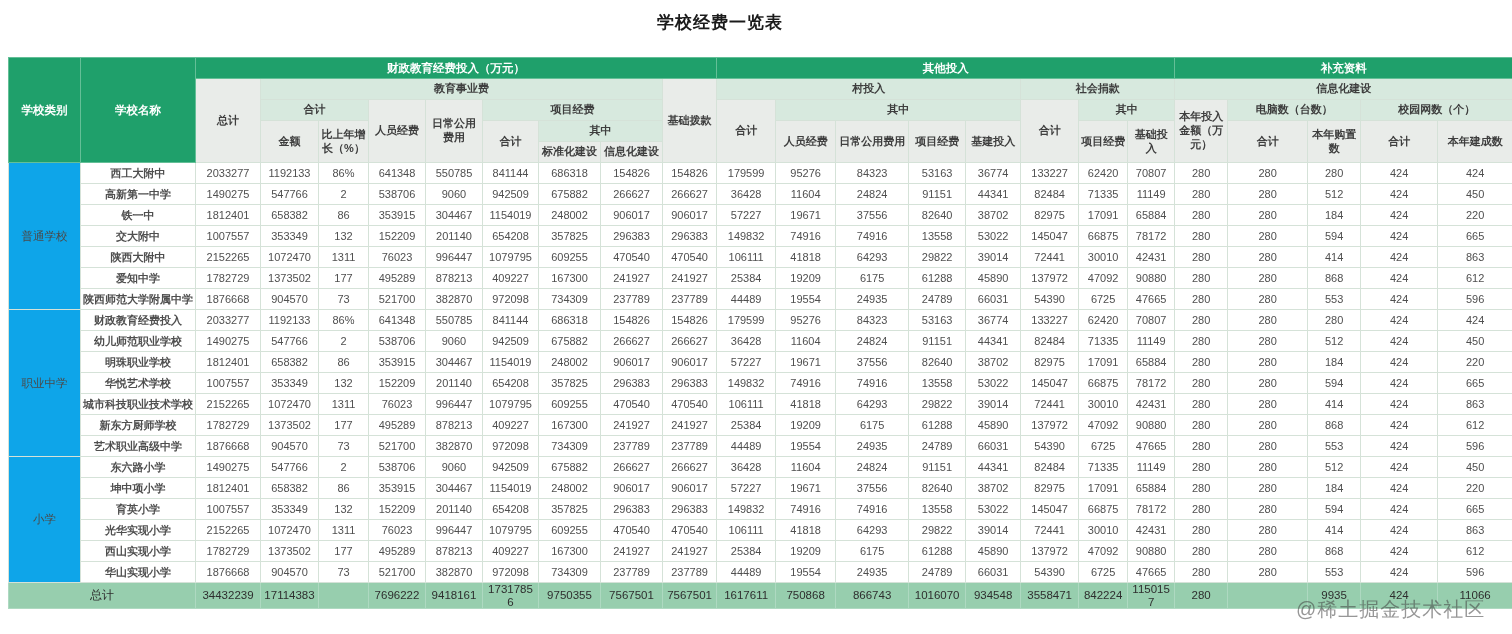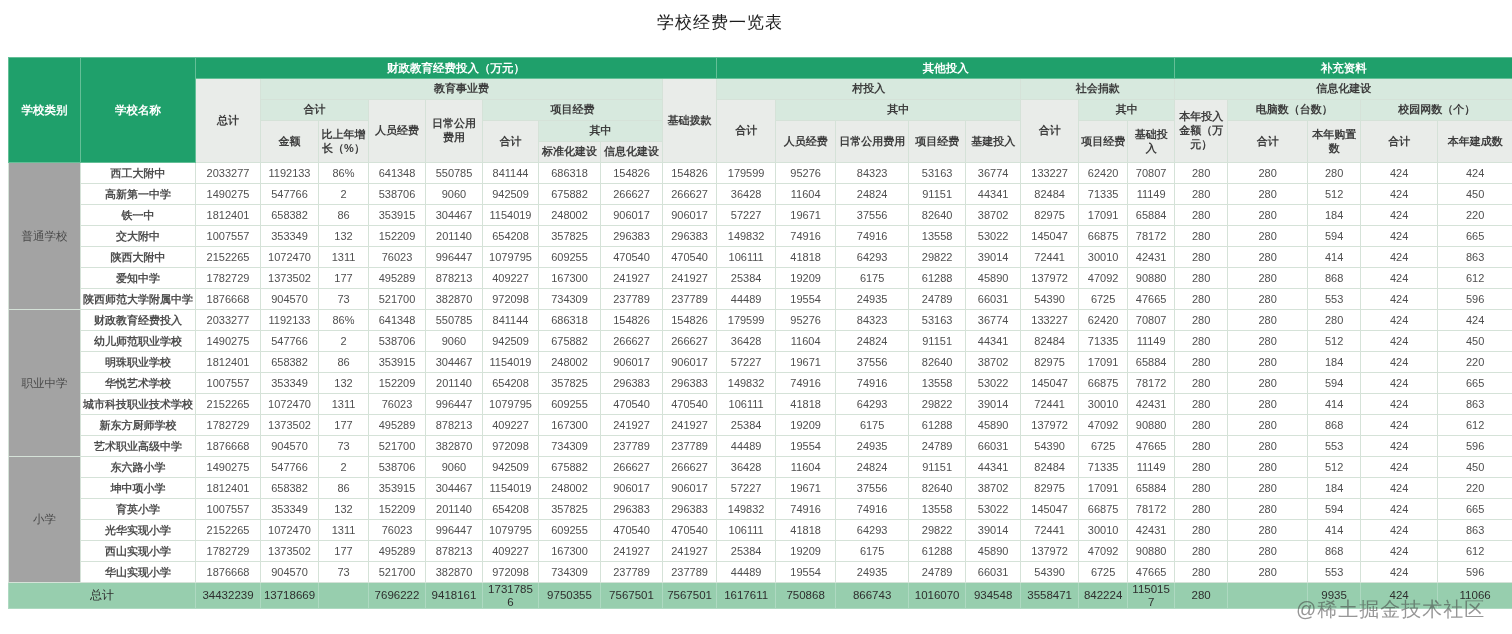--- a/index.html
+++ b/index.html
@@ -2,37 +2,37 @@
 <html><head>
 <meta charset="utf-8">
 <style>
   html,body{margin:0;padding:0;}
   body{
     width:1512px;height:634px;position:relative;overflow:hidden;background:#ffffff;
     font-family:"Liberation Sans","DejaVu Sans",sans-serif;
   }
   .title{
     position:absolute;top:11px;left:0;width:1440px;text-align:center;
-    font-size:17px;font-weight:normal;color:#1b1b1b;letter-spacing:1px;
+    font-size:17px;font-weight:bold;color:#1b1b1b;letter-spacing:1px;
   }
   table.report{
     position:absolute;left:8px;top:57px;width:1504px;
     border-collapse:collapse;table-layout:fixed;
   }
   .report th,.report td{
     border:1px solid #d5e2d8;text-align:center;vertical-align:middle;
     padding:0 2px;overflow:hidden;word-break:break-all;
   }
   .report thead th{font-weight:bold;font-size:11px;color:#3e3e3e;line-height:1.25;}
   .report thead tr{height:21px;}
   .h-dark{background:#1fa06b;color:#ffffff !important;font-weight:normal;font-size:11.5px !important;border-color:#64bf97 !important;}
   .h-band{background:#d7e9de;}
   .h-leaf{background:#e9ece9;}
   .report tbody td{background:#ffffff;font-size:11px;color:#4f4f4f;height:20px;line-height:1.1;}
-  .report tbody td.cat{background:#a3a3a3;font-size:11.5px;color:#4a4a4a;}
+  .report tbody td.cat{background:#0ea5e9;font-size:11.5px;color:#4a4a4a;}
   .report tbody td.name{font-size:11px;font-weight:bold;}
   .report tr.total-row td{
     background:#97ceae;color:#2e2e2e;font-size:11.5px;height:22px;border-color:#aed9c1;
   }
   .report tr.total-row td.total-label{font-size:12px;}
   .watermark{
     position:absolute;left:1296px;top:596px;font-size:20px;letter-spacing:1px;
     color:rgba(65,65,65,0.55);white-space:nowrap;z-index:5;
   }
 </style>
@@ -618,21 +618,21 @@
         <td>47665</td>
         <td>280</td>
         <td>280</td>
         <td>553</td>
         <td>424</td>
         <td>596</td>
       </tr>
       <tr class="total-row">
         <td class="total-label" colspan="2">总计</td>
         <td>34432239</td>
-        <td>13718669</td>
+        <td>17114383</td>
         <td></td>
         <td>7696222</td>
         <td>9418161</td>
         <td>17317856</td>
         <td>9750355</td>
         <td>7567501</td>
         <td>7567501</td>
         <td>1617611</td>
         <td>750868</td>
         <td>866743</td>

